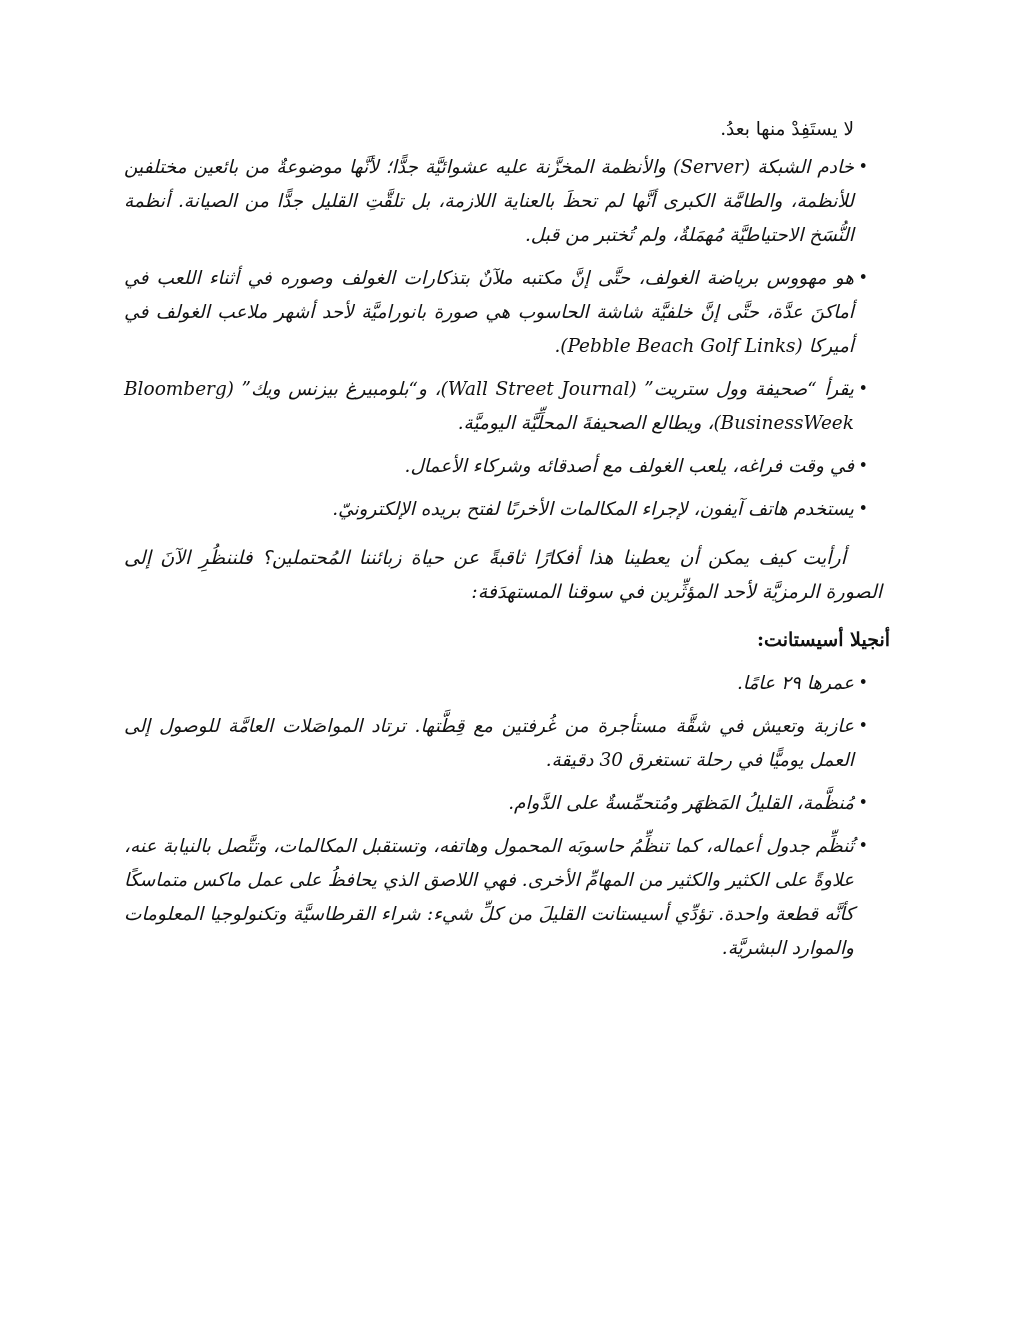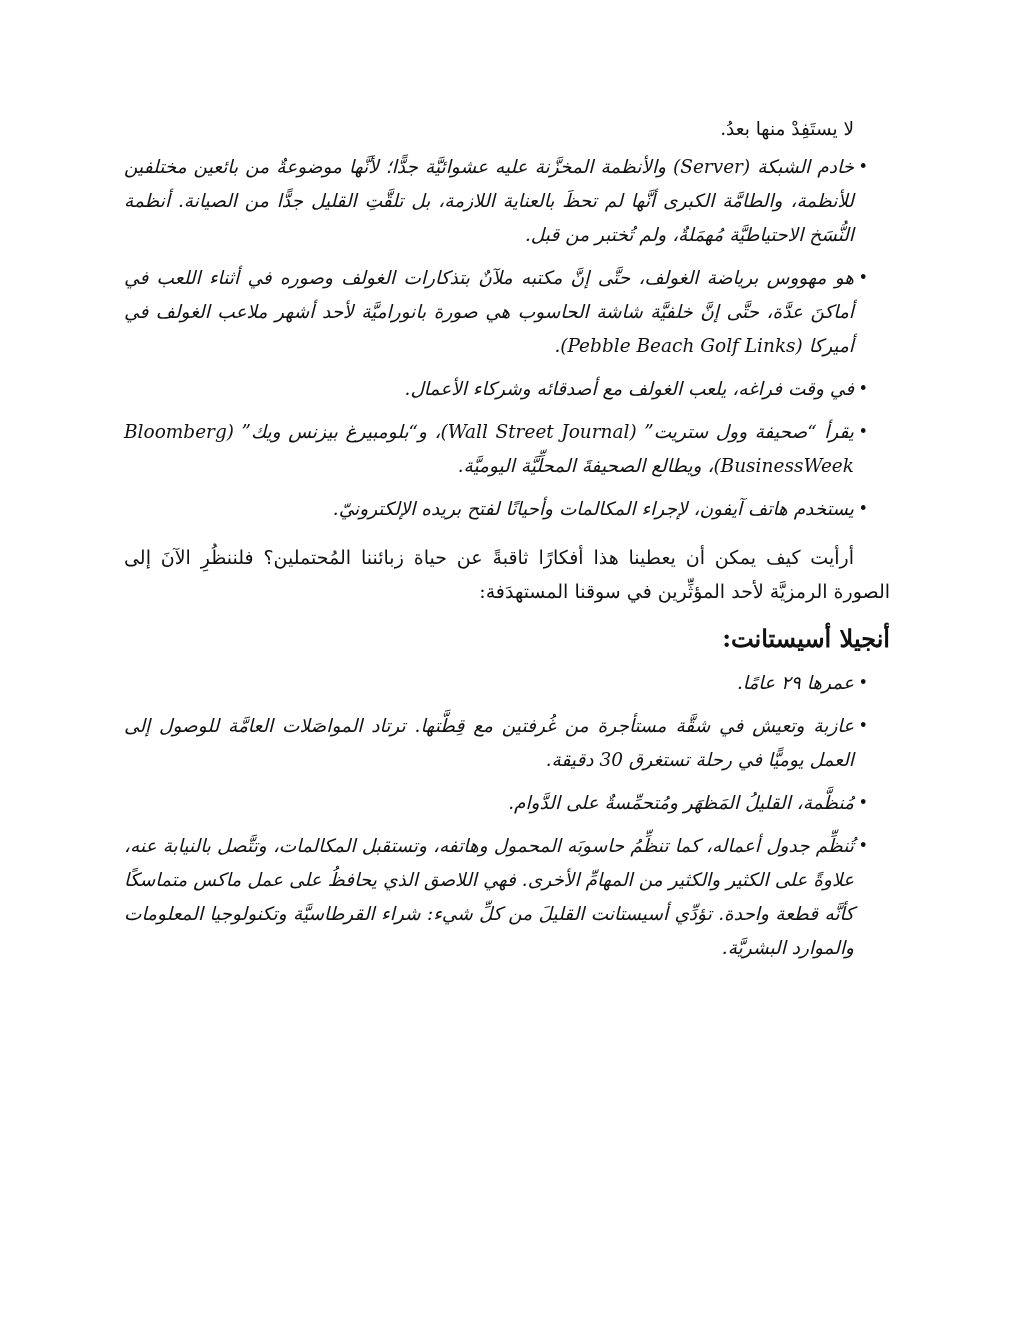--- a/index.html
+++ b/index.html
@@ -3,35 +3,35 @@
 <meta charset="utf-8">
 <style>
   html, body { margin:0; padding:0; background:#ffffff; }
   body { width:1020px; height:1320px; position:relative; overflow:hidden;
          font-family:"DejaVu Serif", "Liberation Serif", serif; color:#111; }
   .page { position:absolute; left:124px; top:112px; width:766px; direction:rtl; text-align:justify; }
   .line-cont { font-size:18.5px; line-height:34px; margin:0 36px 4px 0; text-align:right; }
   ul.bullets { list-style:none; margin:0; padding:0; }
   ul.bullets li { position:relative; padding-right:36px; font-size:18.5px; line-height:34px; margin-bottom:9px; text-align:justify;font-style:italic; }
   ul.bullets li::before { content:"•"; position:absolute; right:22px; top:0; font-size:16px; }
-  p.para { font-size:19px; line-height:34px; margin:14px 0 14px 0; text-indent:36px; text-align:justify; }
-  h3.persona { font-size:24px; font-weight:bold; margin:12px 0 10px 0; line-height:34px; }
+  p.para { font-size:19px; line-height:34px; margin:14px 8px 14px 0; text-indent:36px; text-align:justify;font-style:italic; }
+  h3.persona { font-size:19px; font-weight:bold; margin:12px 0 10px 0; line-height:34px; }
 </style>
 </head>
 <body>
 
 <div class="page">
   <div class="line-cont">لا يستَفِدْ منها بعدُ.</div>
 
   <ul class="bullets">
     <li>خادم الشبكة (Server) والأنظمة المخزَّنة عليه عشوائيَّة جدًّا؛ لأنَّها موضوعةٌ من بائعين مختلفين للأنظمة، والطامَّة الكبرى أنَّها لم تحظَ بالعناية اللازمة، بل تلقَّتِ القليل جدًّا من الصيانة. أنظمة النُّسَخ الاحتياطيَّة مُهمَلةٌ، ولم تُختبر من قبل.</li>
     <li>هو مهووس برياضة الغولف، حتَّى إنَّ مكتبه ملآنٌ بتذكارات الغولف وصوره في أثناء اللعب في أماكنَ عدَّة، حتَّى إنَّ خلفيَّة شاشة الحاسوب هي صورة بانوراميَّة لأحد أشهر ملاعب الغولف في أميركا (Pebble Beach Golf Links).</li>
+    <li>يقرأ “صحيفة وول ستريت” (Wall Street Journal)، و“بلومبيرغ بيزنس ويك” (Bloomberg BusinessWeek)، ويطالع الصحيفةَ المحلِّيَّة اليوميَّة.</li>
     <li>في وقت فراغه، يلعب الغولف مع أصدقائه وشركاء الأعمال.</li>
-    <li>يقرأ “صحيفة وول ستريت” (Wall Street Journal)، و“بلومبيرغ بيزنس ويك” (Bloomberg BusinessWeek)، ويطالع الصحيفةَ المحلِّيَّة اليوميَّة.</li>
-    <li>يستخدم هاتف آيفون، لإجراء المكالمات وأحيانًا لفتح بريده الإلكترونيّ.</li>
+    <li>يستخدم هاتف آيفون، لإجراء المكالمات الأخرىًا لفتح بريده الإلكترونيّ.</li>
   </ul>
 
   <p class="para">أرأيت كيف يمكن أن يعطينا هذا أفكارًا ثاقبةً عن حياة زبائننا المُحتملين؟ فلننظُرِ الآنَ إلى الصورة الرمزيَّة لأحد المؤثِّرين في سوقنا المستهدَفة:</p>
 
   <h3 class="persona">أنجيلا أسيستانت:</h3>
 
   <ul class="bullets">
     <li>عمرها ٢٩ عامًا.</li>
     <li>عازبة وتعيش في شقَّة مستأجرة من غُرفتين مع قِطَّتها. ترتاد المواصَلات العامَّة للوصول إلى العمل يوميًّا في رحلة تستغرق 30 دقيقة.</li>
     <li>مُنظَّمة، القليلُ المَظهَر ومُتحمِّسةٌ على الدَّوام.</li>

